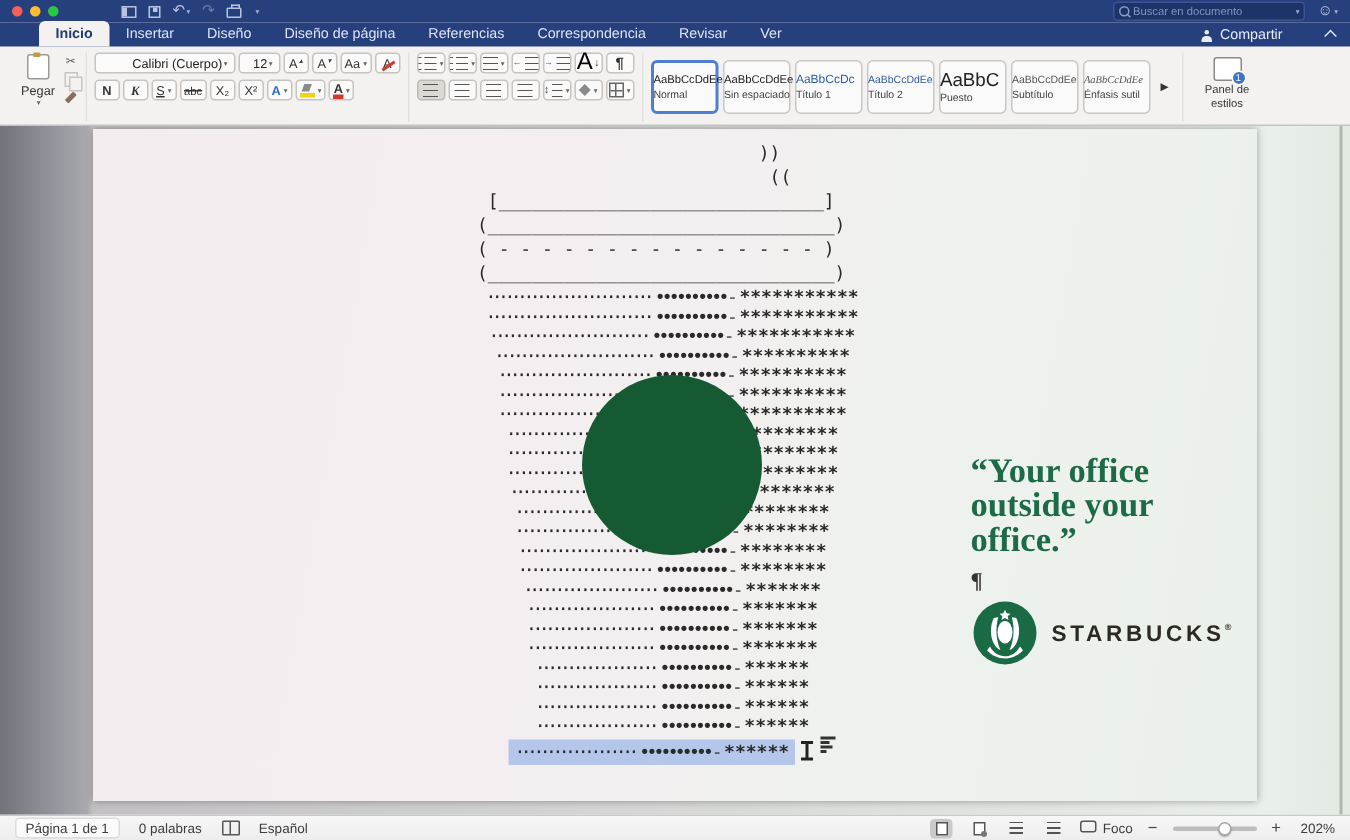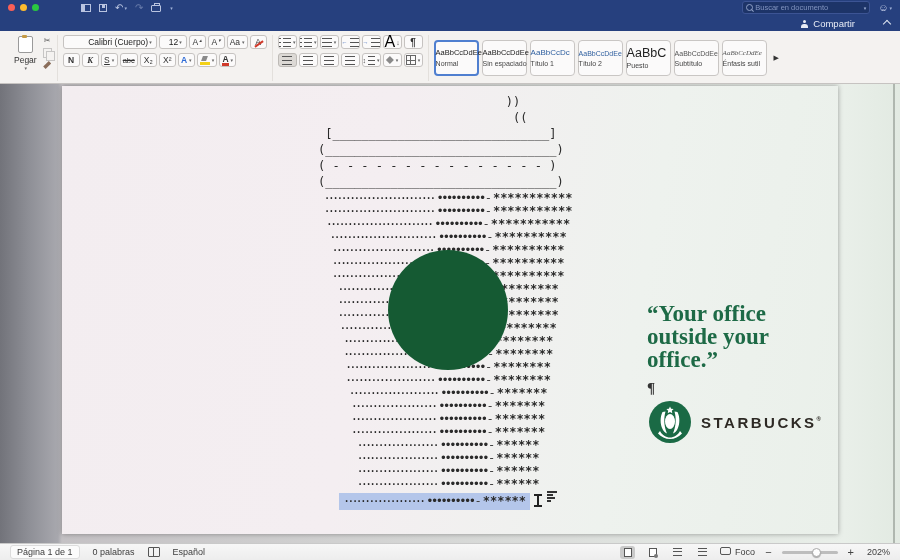--- a/index.html
+++ b/index.html
@@ -179,20 +179,30 @@
     <div class="tb-right">
       <div class="searchbox drop">
         <span class="mag"></span>
         <input placeholder="Buscar en documento" style="">
       </div>
       <span class="smiley drop">☺</span>
     </div>
   </header>
 
   <nav class="tabrow">
+    <div class="tabs">
+      <span class="tab active">Inicio</span>
+      <span class="tab">Insertar</span>
+      <span class="tab">Diseño</span>
+      <span class="tab">Diseño de página</span>
+      <span class="tab">Referencias</span>
+      <span class="tab">Correspondencia</span>
+      <span class="tab">Revisar</span>
+      <span class="tab">Ver</span>
+    </div>
     <div class="share">
       <span class="person"></span>
       <span>Compartir</span>
     </div>
     <span class="collapse"></span>
   </nav>
 
   <div class="ribbon">
 
     <div class="grp">
@@ -335,20 +345,28 @@
           <span class="sname">Subtítulo</span>
         </div>
         <div class="card">
           <span class="sample">AaBbCcDdEe</span>
           <span class="sname">Énfasis sutil</span>
         </div>
         <span class="more-arrow">▶</span>
       </div>
     </div>
 
+    <div class="grp">
+      <div class="panel-btn">
+        <span class="panel-ic">
+            <span class="badge">1</span>
+          </span>
+        <span class="panel-lbl">Panel de estilos</span>
+      </div>
+    </div>
   </div>
 
   <div class="docarea">
     <div class="page">
 
       <div class="cup">
         <pre class="lid">                          ))
                            ((
  [______________________________]
 (________________________________)

